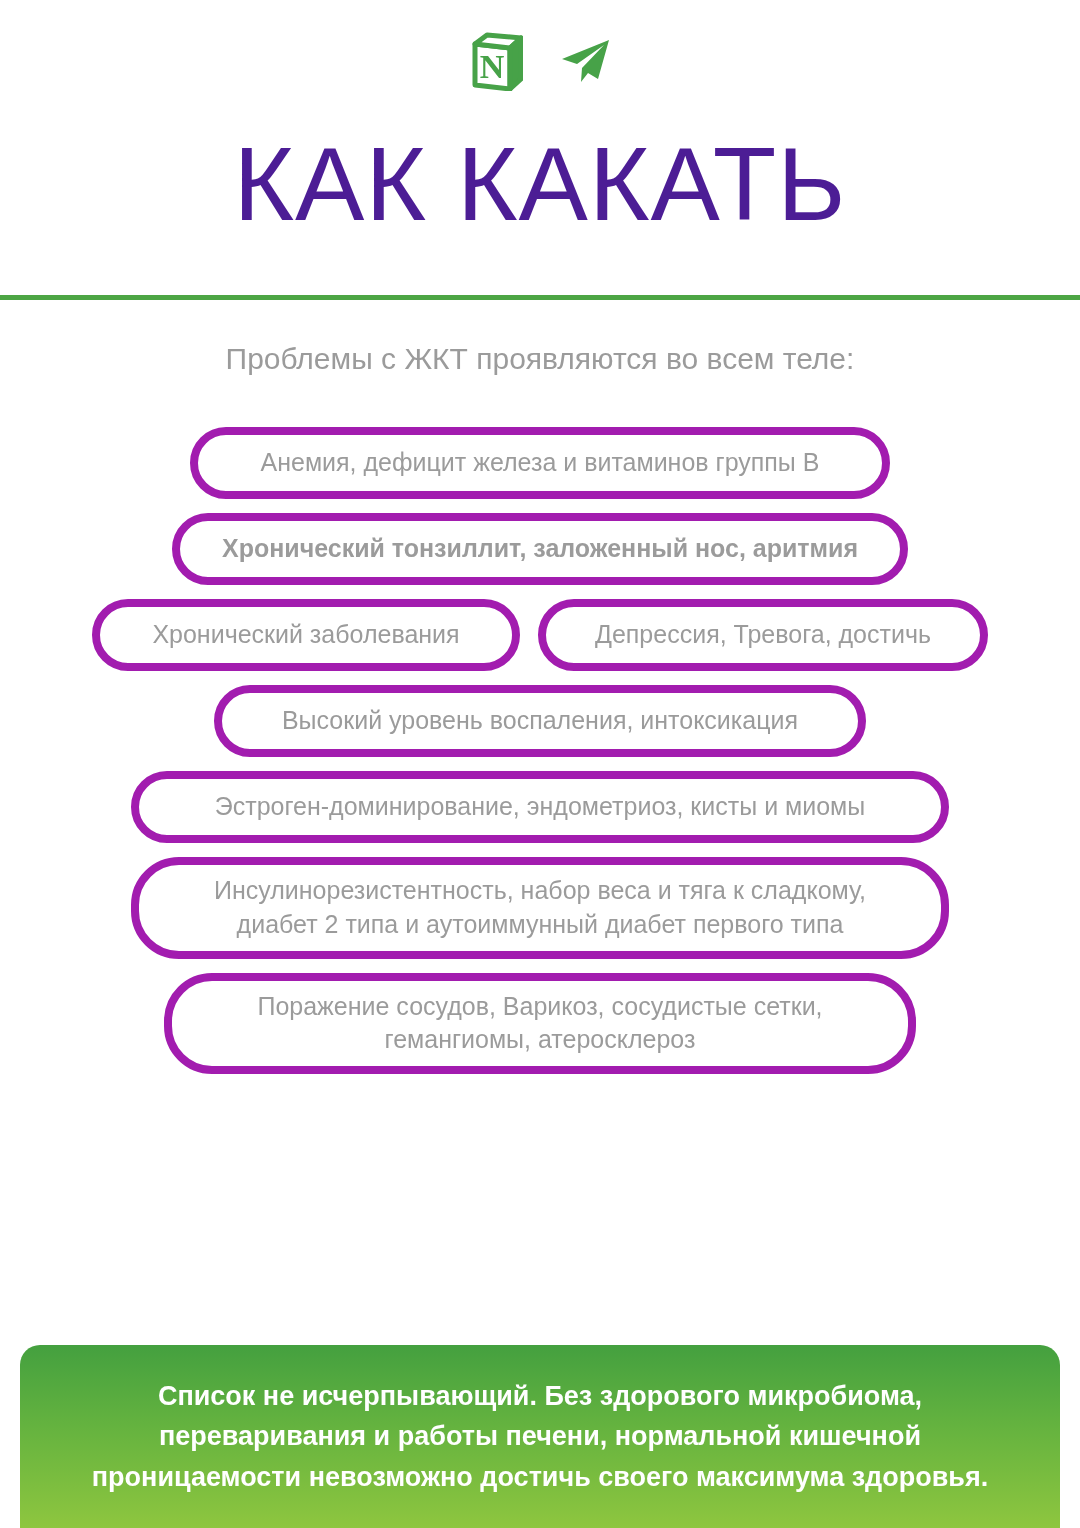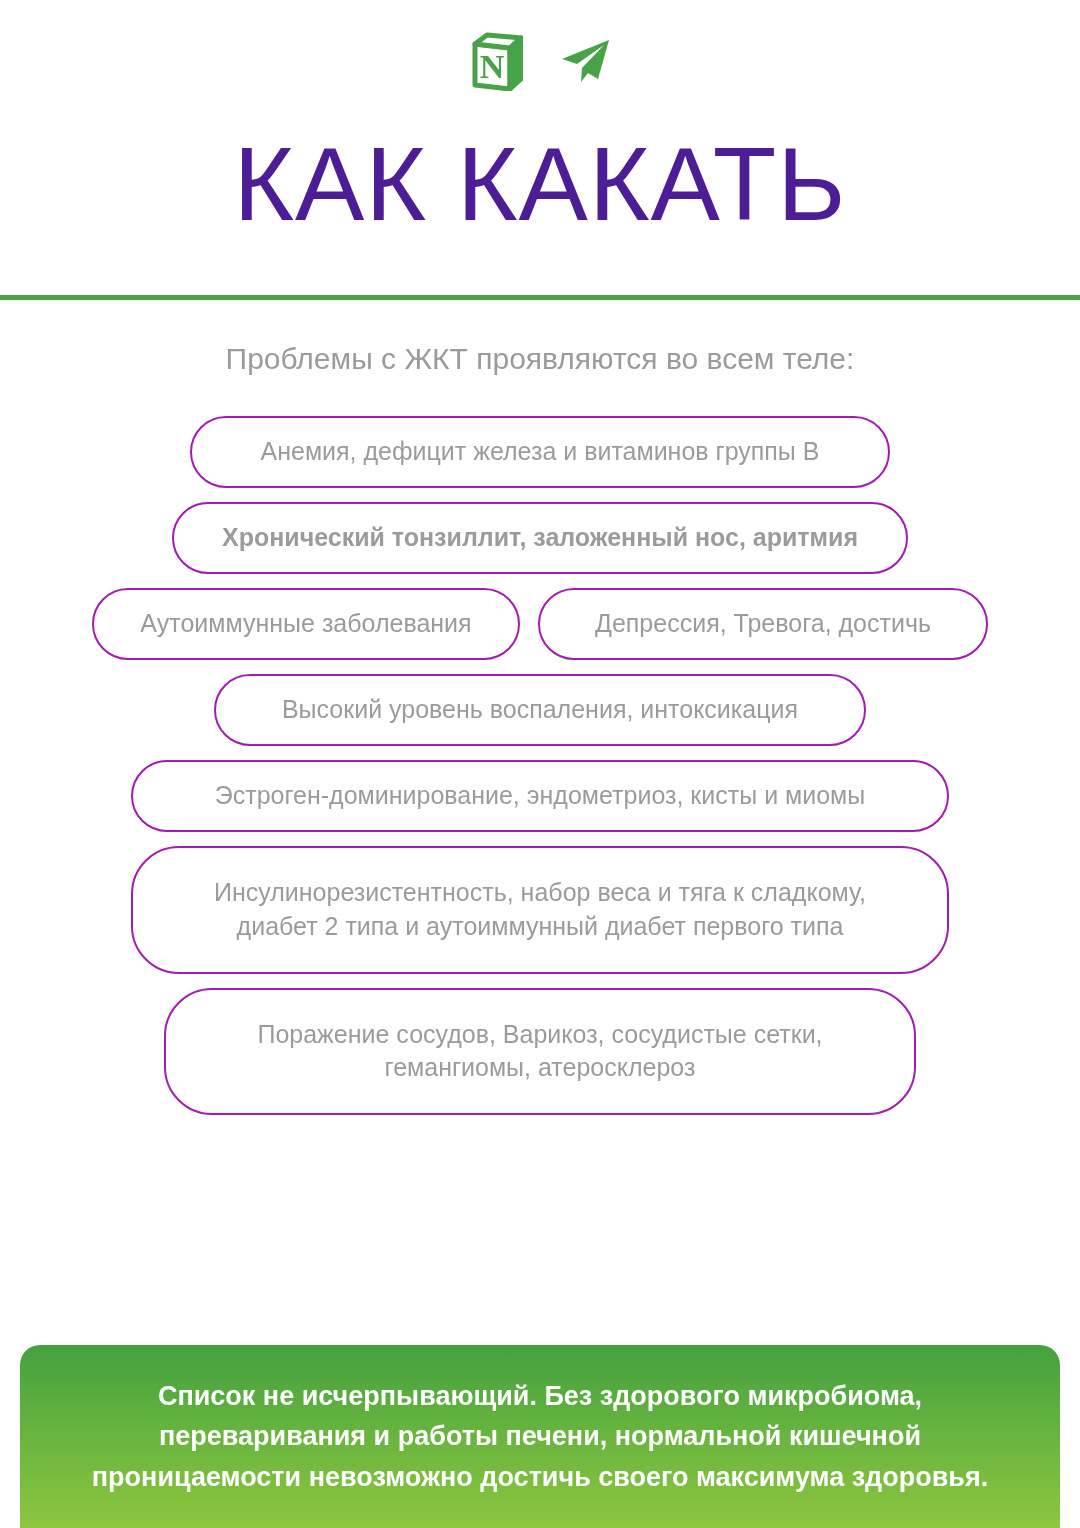--- a/index.html
+++ b/index.html
@@ -54,57 +54,57 @@
   .content {
     width: 1080px;
     padding-top: 42px;
   }
 
   .subtitle {
     text-align: center;
     font-size: 30px;
     color: #9b9b9b;
     font-weight: normal;
-    margin-bottom: 40px;
+    margin-bottom: 51px;
   }
 
   .pill-rows {
     display: flex;
     flex-direction: column;
     align-items: center;
     gap: 14px;
   }
 
   .pill-row {
     display: flex;
     justify-content: center;
     align-items: center;
     gap: 18px;
     width: 1080px;
   }
 
   .pill {
-    border: 2px solid #a21caf;
+    border: 8px solid #a21caf;
     border-radius: 48px;
     color: #9b9b9b;
     font-size: 25px;
     line-height: 1.35;
     text-align: center;
     display: flex;
     align-items: center;
     justify-content: center;
     padding: 0 30px;
     min-height: 72px;
     background: #ffffff;
     white-space: pre-line;
   }
 
   .pill.two-line {
     min-height: 92px;
-    padding: 28px 34px;
+    padding: 9px 34px;
   }
 
   
   .footer-banner {
     position: absolute;
     left: 20px;
     top: 1345px;
     width: 1040px;
     height: 183px;
     border-top-left-radius: 20px;
@@ -154,21 +154,21 @@
 <div class="content">
   <div class="subtitle">Проблемы с ЖКТ проявляются во всем теле:</div>
   <div class="pill-rows">
       <div class="pill-row">
         <div class="pill" style="width: 700px;">Анемия, дефицит железа и витаминов группы B</div>
       </div>
       <div class="pill-row">
         <div class="pill" style="width: 736px; font-weight: bold;">Хронический тонзиллит, заложенный нос, аритмия</div>
       </div>
       <div class="pill-row">
-        <div class="pill" style="width: 428px;">Аутоиммунные заболевания</div>
+        <div class="pill" style="width: 428px;">Хронический заболевания</div>
         <div class="pill" style="width: 450px;">Депрессия, Тревога, достичь</div>
       </div>
       <div class="pill-row">
         <div class="pill" style="width: 652px;">Высокий уровень воспаления, интоксикация</div>
       </div>
       <div class="pill-row">
         <div class="pill" style="width: 818px;">Эстроген-доминирование, эндометриоз, кисты и миомы</div>
       </div>
       <div class="pill-row">
         <div class="pill two-line" style="width: 818px;">Инсулинорезистентность, набор веса и тяга к сладкому,

